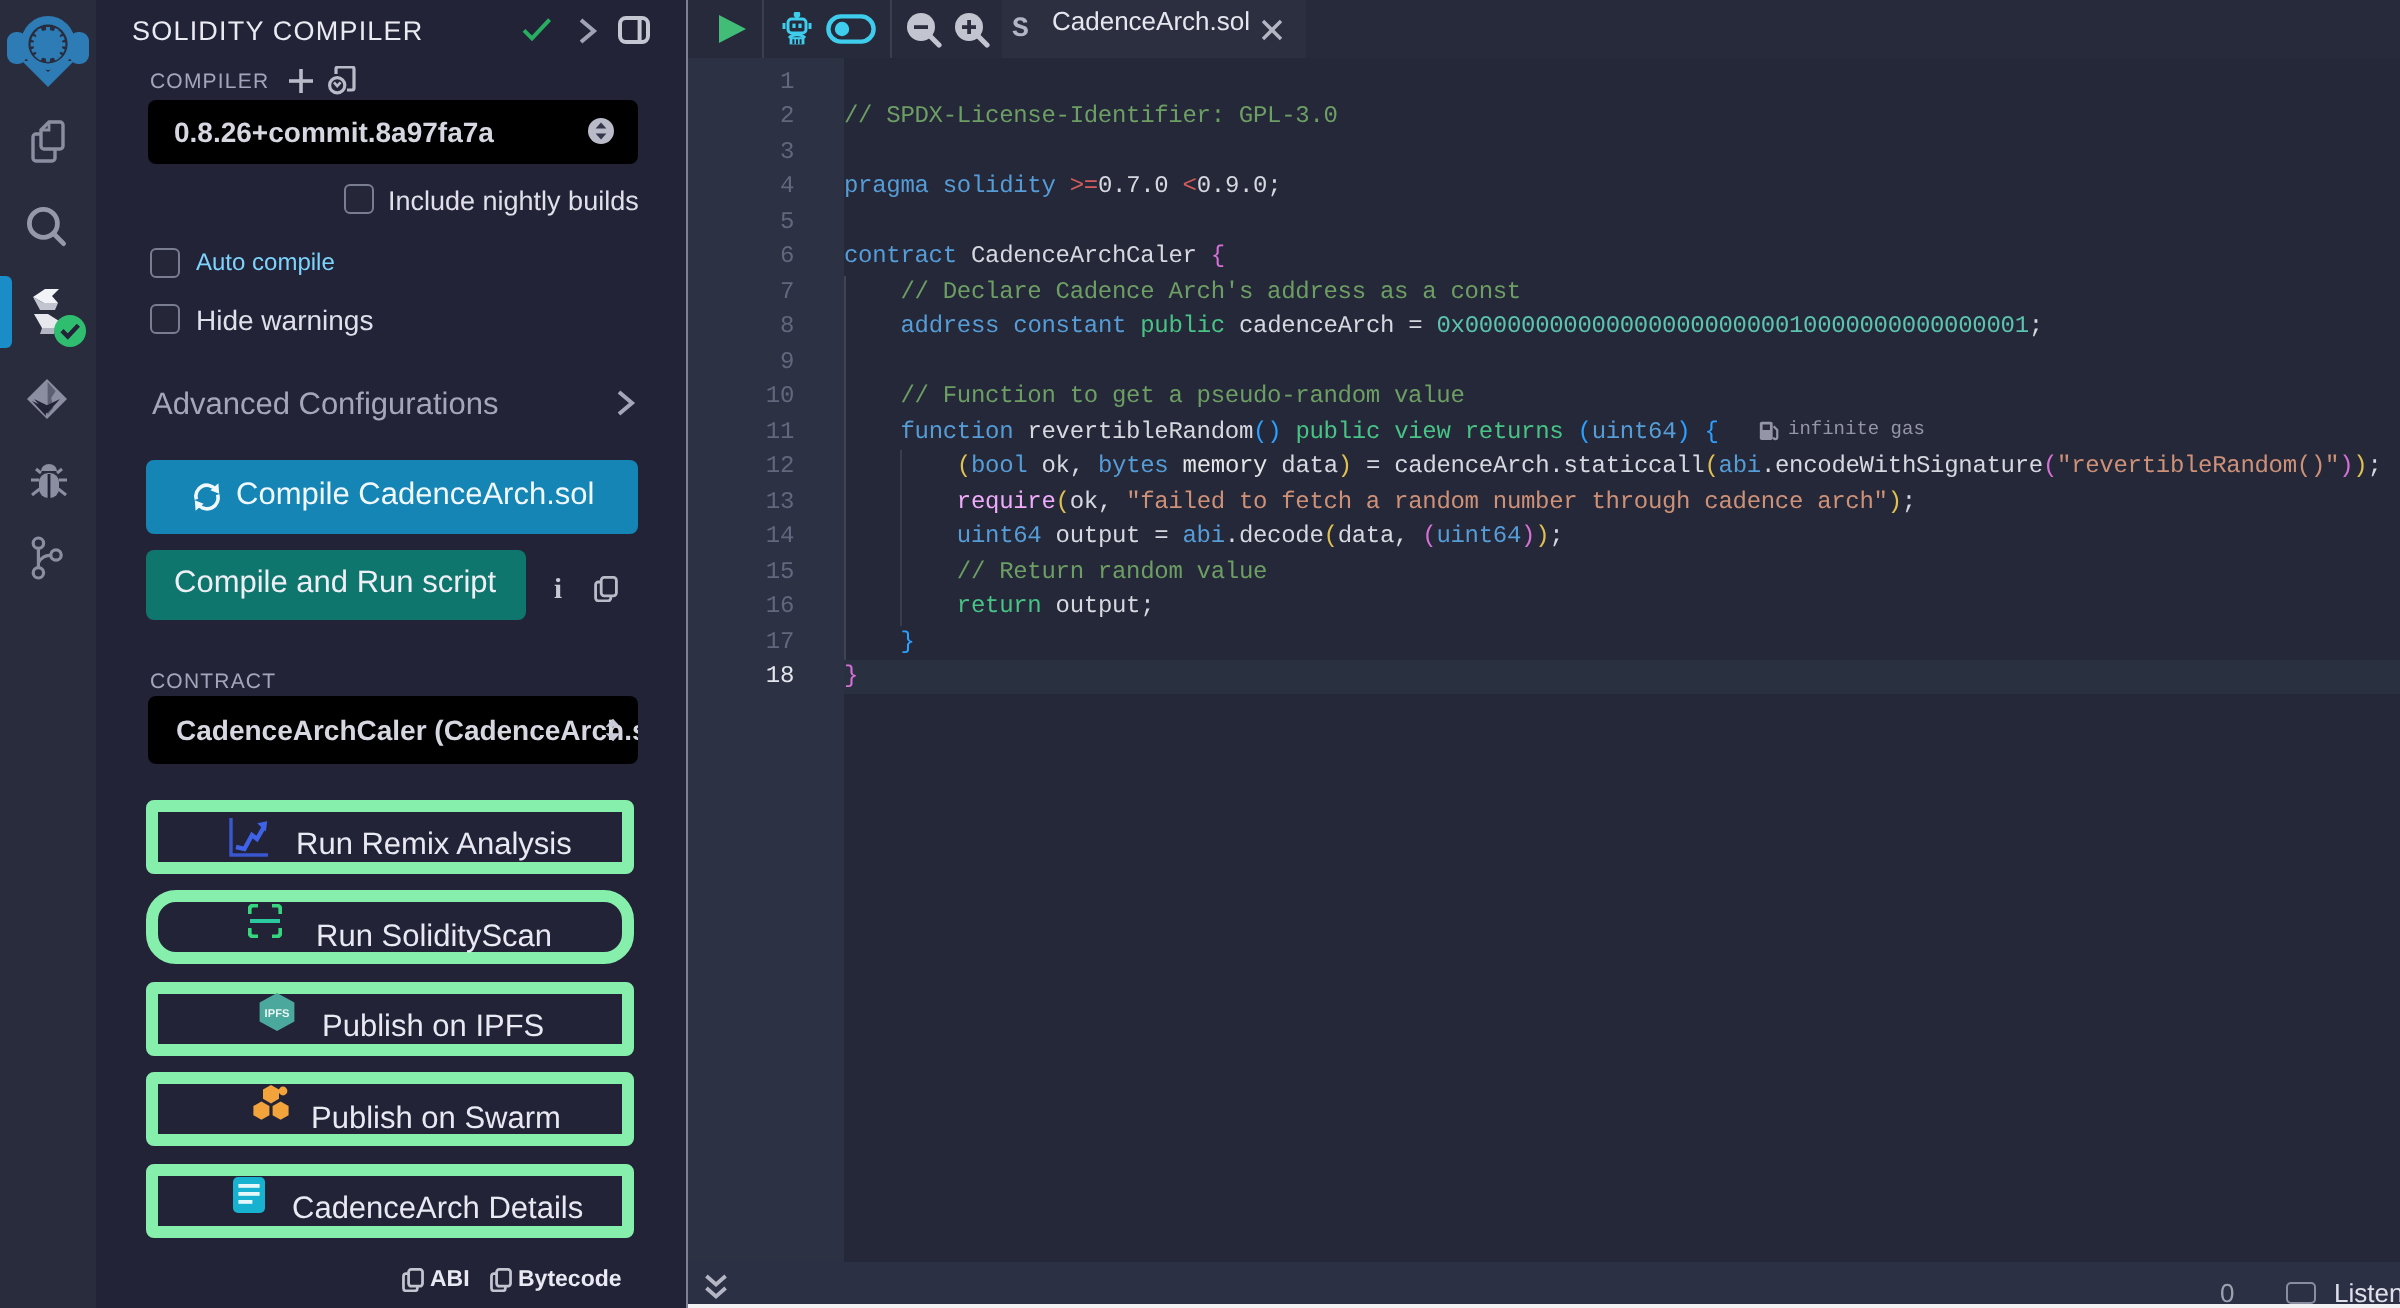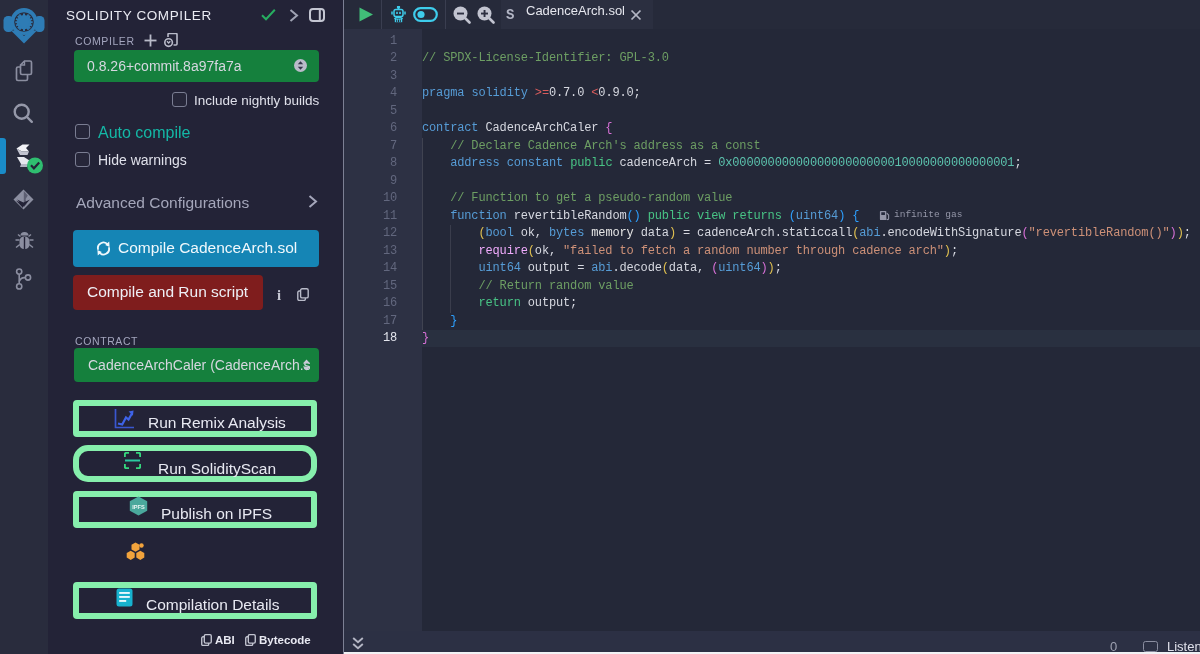--- a/index.html
+++ b/index.html
@@ -11,21 +11,21 @@
   #sidepanel { left:48px; top:0; width:295px; height:654px; background:#232337; }
   #vline { left:343px; top:0; width:1px; height:654px; background:#7c8094; }
   #tabbar { left:344px; top:0; width:856px; height:29px; background:#262a3a; }
   #gutter { left:344px; top:29px; width:78px; height:603px; background:#2d3144; }
   #codearea { left:422px; top:29px; width:778px; height:603px; background:#242838; }
   #termbar { left:344px; top:631px; width:856px; height:21px; background:#2c3044; }
   #whitestrip { left:344px; top:652px; width:856px; height:2px; background:#f2f2f5; }
   
   .label-caps { color:#a3a5bd; font-size:10.5px; letter-spacing:0.6px; }
   .chk { border:1.5px solid #7a7d92; border-radius:3px; background:#262639; }
-  .ddown { background:#15803d; border-radius:4px; color:#d6d7e0; }
+  .ddown { background:#000000; border-radius:4px; color:#d6d7e0;font-weight:bold; }
   .pbtn { border:6px solid #86efac; border-radius:4px; color:#e8e9f2; font-size:15.5px; }
   
   #codepre { left:422px; top:33px; font:12px/17.47px "Liberation Mono",monospace; letter-spacing:-0.15px; white-space:pre; }
   #gutnums { left:344px; top:33px; width:53px; text-align:right; font:12px/17.47px "Liberation Mono",monospace; letter-spacing:-0.15px; color:#62677e; white-space:pre; }
   .k { color:#569cd6; } .c { color:#6d9e63; } .g { color:#48c385; }
   .t { color:#f0abfc; } .n { color:#5cc3ae; } .r { color:#d85c5c; }
   .s { color:#ce9178; } .m { color:#e5e5e5; } .w { color:#d6d8e0; }
   .b1 { color:#d670d6; } .b2 { color:#2da0ff; } .b3 { color:#e0c050; }
 </style>
 </head>
@@ -142,42 +142,42 @@
       <circle cx="6.5" cy="6.5" r="6.5" fill="#b9bbc9"></circle>
       <polygon points="3.8,5.3 6.5,2.3 9.2,5.3" fill="#34364a"></polygon>
       <polygon points="3.8,7.7 6.5,10.7 9.2,7.7" fill="#34364a"></polygon>
     </svg>
   </div>
 
   <div class="abs chk" style="left:172px; top:92px; width:15px; height:15px;"></div>
   <div class="abs" style="left:194px; top:92.5px; color:#dfe0ea; font-size:13.5px;">Include nightly builds</div>
 
   <div class="abs chk" style="left:74.5px; top:124px; width:15px; height:15px;"></div>
-  <div class="abs" style="left:98px; top:124px; color:#14b8a6; font-size:16px;">Auto compile</div>
+  <div class="abs" style="left:98px; top:124px; color:#7dd3fc; font-size:12px;">Auto compile</div>
 
   <div class="abs chk" style="left:74.5px; top:151.5px; width:15px; height:15px;"></div>
   <div class="abs" style="left:98px; top:151.5px; color:#dfe0ea; font-size:14px;">Hide warnings</div>
 
   <div class="abs" style="left:76px; top:194px; color:#a4a6ba; font-size:15.5px;">Advanced Configurations</div>
 
   <svg class="abs" style="left:308px; top:195px;" width="10" height="13" viewBox="0 0 10 13">
     <polyline points="1.5,1 8,6.5 1.5,12" fill="none" stroke="#a4a6ba" stroke-width="2"></polyline>
   </svg>
 
   <div class="abs" style="left:73px; top:230px; width:246px; height:36.5px; background:#1585b5; border-radius:4px;">
     <svg style="position:absolute; left:23px; top:11px;" width="15" height="15" viewBox="0 0 15 15">
       <path d="M2.2,8.7 A5.5,5.5 0 0 1 11.8,3.7" fill="none" stroke="#f0f8fc" stroke-width="1.8"></path>
       <path d="M12.8,6.3 A5.5,5.5 0 0 1 3.2,11.3" fill="none" stroke="#f0f8fc" stroke-width="1.8"></path>
       <polygon points="13.2,0.6 13.6,5.9 9.2,4.1" fill="#f0f8fc"></polygon>
       <polygon points="1.8,14.4 1.4,9.1 5.8,10.9" fill="#f0f8fc"></polygon>
     </svg>
     <span style="position:absolute; left:45px; top:9px; color:#f0f8fc; font-size:15.5px;">Compile CadenceArch.sol</span>
   </div>
 
-  <div class="abs" style="left:73px; top:274.7px; width:190px; height:35px; background:#7f1d1d; border-radius:4px;">
+  <div class="abs" style="left:73px; top:274.7px; width:190px; height:35px; background:#0f766e; border-radius:4px;">
     <span style="position:absolute; left:14px; top:8.5px; color:#eeeff5; font-size:15.5px;">Compile and Run script</span>
   </div>
   <div class="abs" style="left:277px; top:287px; color:#c6c8d4; font:bold 14.5px 'Liberation Serif',serif;">i</div>
   <svg class="abs" style="left:297px; top:288px;" width="12" height="13" viewBox="0 0 12 13">
     <rect x="3.6" y="0.7" width="7.6" height="9.2" rx="1.5" fill="none" stroke="#b9bbc9" stroke-width="1.4"></rect>
     <path d="M3.6,3 H2.2 A1.4,1.4 0 0 0 0.8,4.4 V11 A1.4,1.4 0 0 0 2.2,12.4 H7 A1.4,1.4 0 0 0 8.4,11 V9.9" fill="none" stroke="#b9bbc9" stroke-width="1.4"></path>
   </svg>
 
   <div class="abs label-caps" style="left:75px; top:335px;">CONTRACT</div>
   <div class="abs ddown" style="left:74px; top:348.3px; width:245px; height:33.8px; overflow:hidden;">
@@ -190,22 +190,25 @@
 
   <div class="abs pbtn" id="b1" style="left:73px; top:399.8px; width:244.4px; height:37px;">
       <span style="position:absolute; left:69px; top:8.5px;">Run Remix Analysis</span>
     </div>
   <div class="abs pbtn" id="b2" style="left:73px; top:445.3px; width:244.4px; height:37px;border-radius:15px;">
       <span style="position:absolute; left:79px; top:8.5px;">Run SolidityScan</span>
     </div>
   <div class="abs pbtn" id="b3" style="left:73px; top:490.8px; width:244.4px; height:37px;">
       <span style="position:absolute; left:82px; top:8.5px;">Publish on IPFS</span>
     </div>
+  <div class="abs pbtn" id="b4" style="left:73px; top:536.3px; width:244.4px; height:37px;">
+      <span style="position:absolute; left:76.5px; top:8.5px;">Publish on Swarm</span>
+    </div>
   <div class="abs pbtn" id="b5" style="left:73px; top:581.8px; width:244.4px; height:37px;">
-      <span style="position:absolute; left:67px; top:8.5px;">Compilation Details</span>
+      <span style="position:absolute; left:67px; top:8.5px;">CadenceArch Details</span>
     </div>
 
   <svg class="abs" style="left:114px; top:408px;" width="21" height="21" viewBox="0 0 21 21">
     <path d="M1.5,1 V19.5 H20" fill="none" stroke="#3a57d0" stroke-width="1.7"></path>
     <polyline points="4,15.5 8.2,16.5 12,9.5 14.5,11.5 17.8,5.8" fill="none" stroke="#3e63e8" stroke-width="2.2"></polyline>
     <polygon points="14.6,3.6 19.6,2.6 18.9,7.7" fill="#3e63e8"></polygon>
   </svg>
   <svg class="abs" style="left:124px; top:452px;" width="17" height="17" viewBox="0 0 17 17">
     <g fill="none" stroke="#35d77e" stroke-width="2">
       <path d="M0.8,5 V2.5 A1.7,1.7 0 0 1 2.5,0.8 H5"></path>

